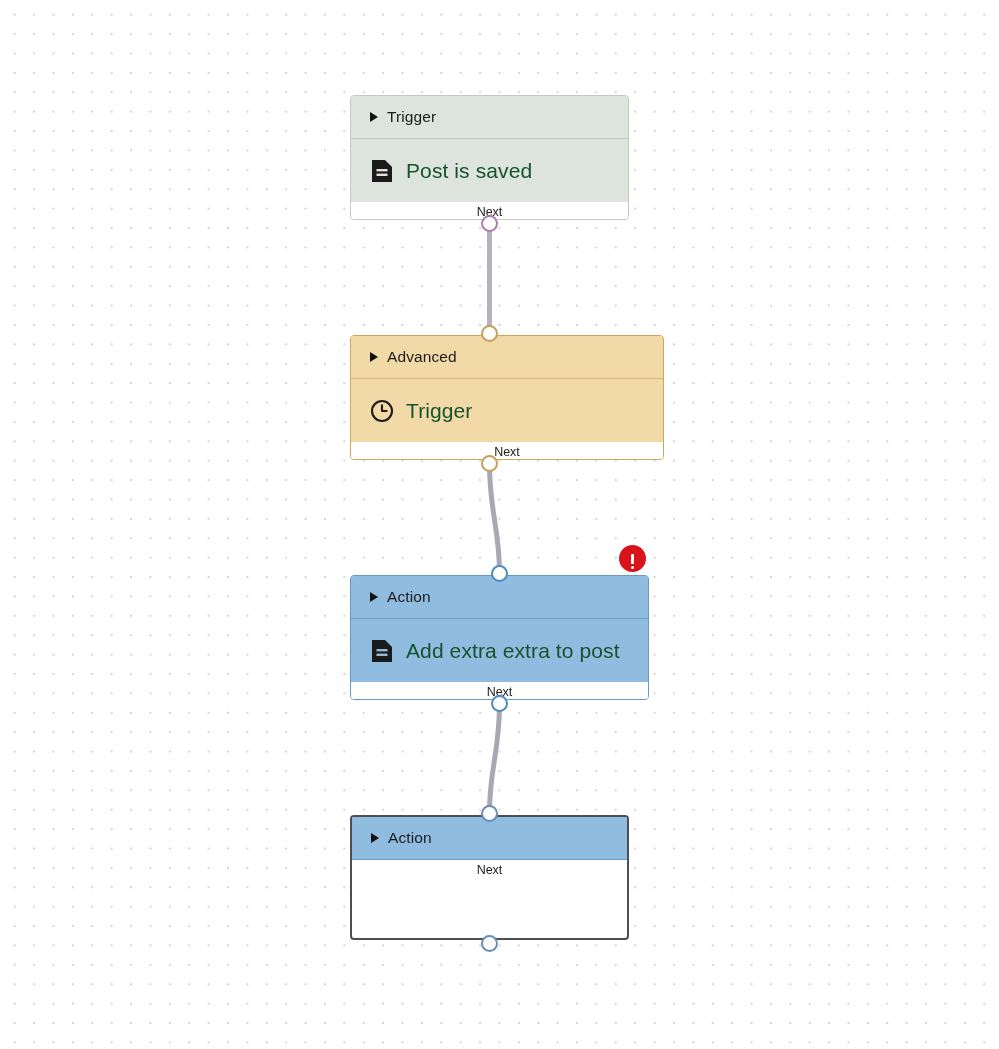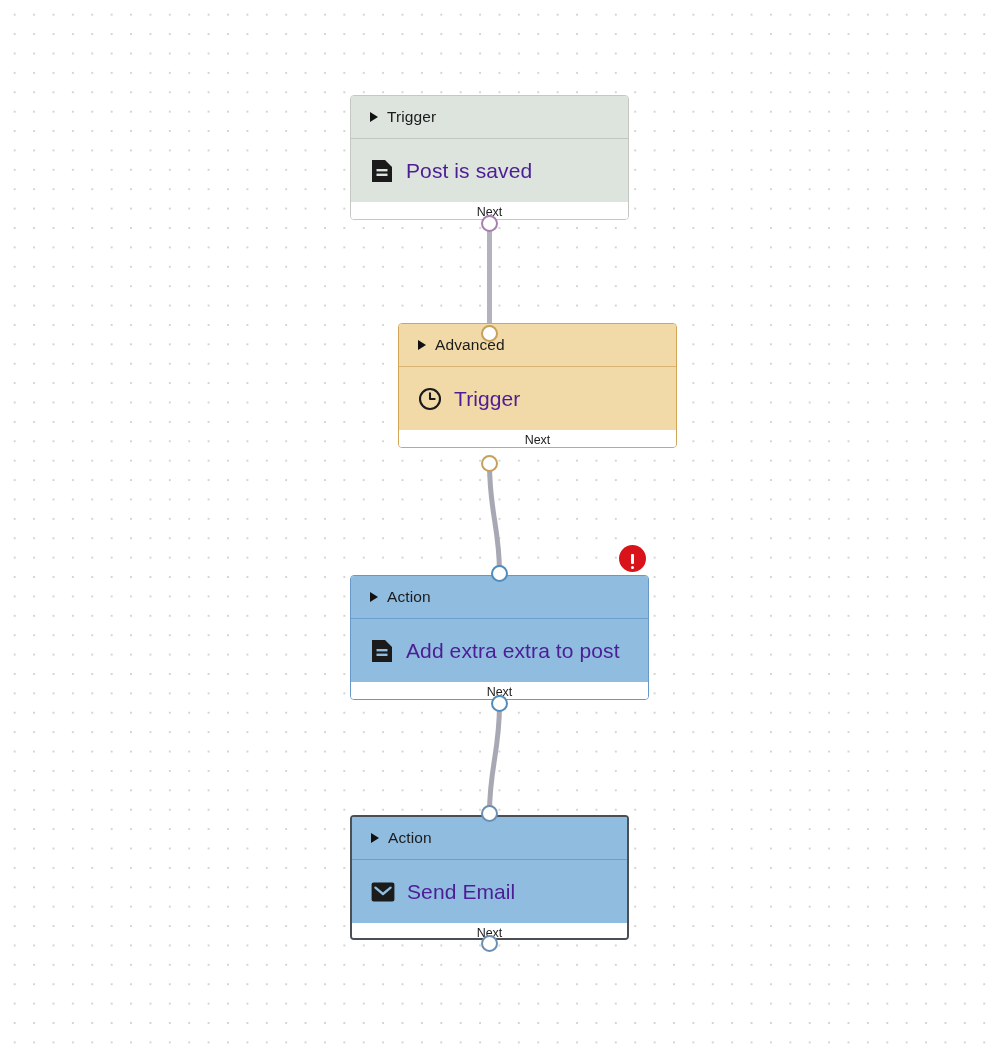--- a/index.html
+++ b/index.html
@@ -74,21 +74,21 @@
     height: 24px;
     flex: 0 0 24px;
     margin-right: 12px;
     display: flex;
     align-items: center;
     justify-content: center;
   }
   .node-icon svg { display: block; }
   .node-title {
     font-size: 21px;
-    color: #4c1d95;
+    color: #14532d;
     letter-spacing: .1px;
     white-space: nowrap;
   }
   .node-footer {
     height: 34px;
     background: #ffffff;
     display: flex;
     align-items: flex-start;
     justify-content: center;
     padding-top: 3px;
@@ -185,21 +185,21 @@
           <rect x="5.5" y="10" width="11" height="2.4" fill="#dde3dd"></rect>
           <rect x="5.5" y="14.6" width="11" height="2.4" fill="#dde3dd"></rect>
         </svg>
       </span>
       <span class="node-title">Post is saved</span>
     </div>
     <div class="node-footer">Next</div>
   </div>
   <div class="port port-purple" style="left:481px; top:215px;"></div>
 
-  <div class="node n-advanced" style="left:350px; top:323px; width:279px; height:125px;margin-left:48px;">
+  <div class="node n-advanced" style="left:350px; top:335px; width:314px; height:125px;">
     <div class="node-header">
       <span class="tri"></span>
       <span>Advanced</span>
     </div>
     <div class="node-divider"></div>
     <div class="node-body">
       <span class="node-icon">
         <svg width="24" height="24" viewBox="0 0 24 24">
           <circle cx="12" cy="12" r="10" fill="none" stroke="#1b1b1b" stroke-width="2.1"></circle>
           <path d="M12 6.2 V12 H16.6" fill="none" stroke="#1b1b1b" stroke-width="2.1" stroke-linecap="round" stroke-linejoin="round"></path>
@@ -235,27 +235,18 @@
   <div class="badge-error" style="left:619px; top:545px;">
     <span class="bang"></span>
   </div>
 
   <div class="node n-selected" style="left:350px; top:815px; width:279px; height:125px;">
     <div class="node-header">
       <span class="tri"></span>
       <span>Action</span>
     </div>
     <div class="node-divider"></div>
-    <div class="node-body">
-      <span class="node-icon">
-        <svg width="24" height="20" viewBox="0 0 24 20">
-          <rect x="0.6" y="0.6" width="22.8" height="18.8" rx="2" fill="#1b1b1b"></rect>
-          <path d="M4.4 5.6 L12 12 L19.6 5.6" fill="none" stroke="#90bce0" stroke-width="2.3" stroke-linecap="round" stroke-linejoin="round"></path>
-        </svg>
-      </span>
-      <span class="node-title">Send Email</span>
-    </div>
     <div class="node-footer">Next</div>
   </div>
   <div class="port port-dark" style="left:481px; top:805px;"></div>
   <div class="port port-dark" style="left:481px; top:935px;"></div>
 
 </div>
 
 </body></html>

